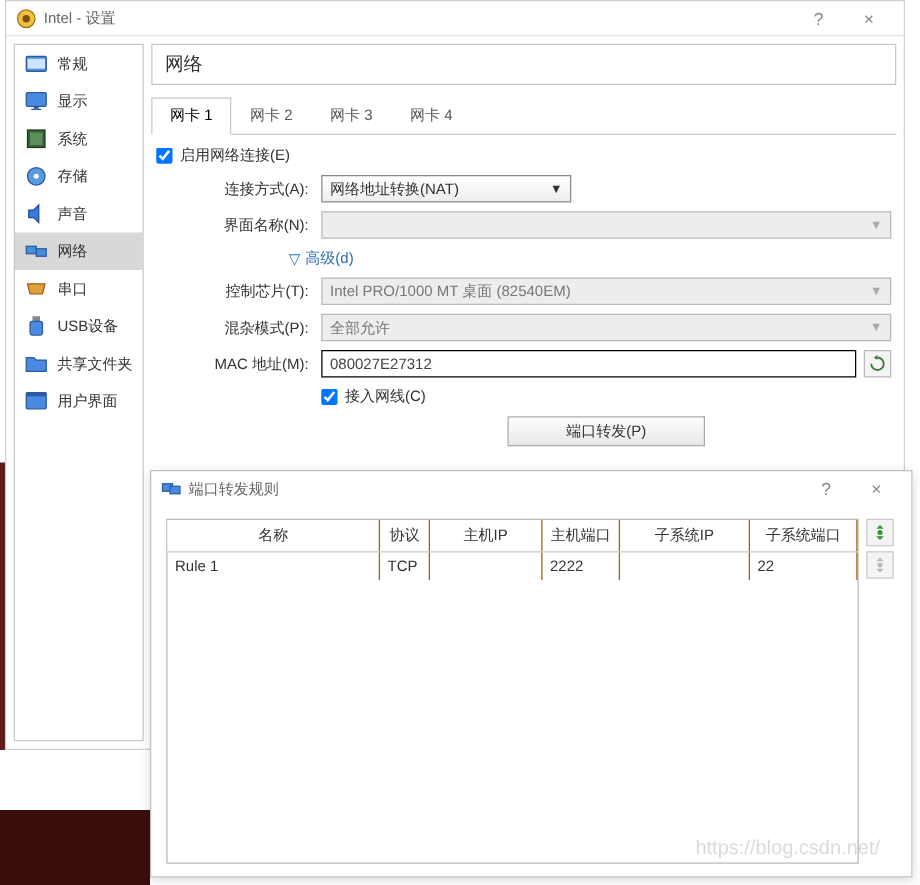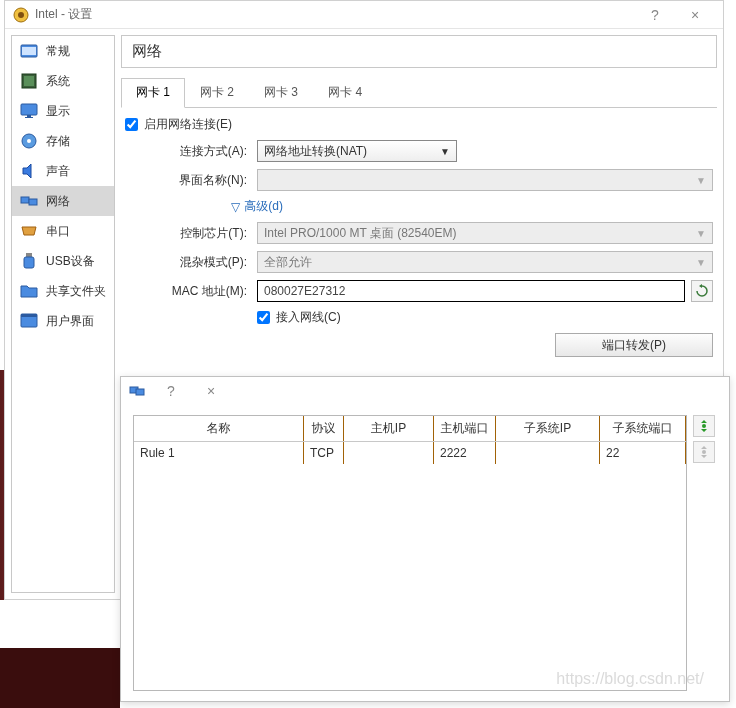--- a/index.html
+++ b/index.html
@@ -33,21 +33,21 @@
 .row.indent .lbl { margin-left: 26px; width: 96px; }
 .chk { margin-right: 6px; }
 .combo { flex: 0 0 200px; height: 22px; border: 1px solid #888; background: linear-gradient(#fff,#eee); display: flex; align-items: center; padding: 0 6px; justify-content: space-between; }
 .combo .arrow { font-size: 10px; color: #333; }
 .tfield { flex: 1; height: 22px; border: 1px solid #bbb; background: #f0f0f0; padding: 0 6px; display: flex; align-items: center; color: #555; }
 .tfield.ro { background: #ededed; color: #777; }
 .adv-toggle { color: #2a6dbb; cursor: pointer; display: flex; align-items: center; gap: 4px; margin-left: 106px; margin-bottom: 7px; }
 .mac-row { display: flex; align-items: center; gap: 6px; }
 .mac-row .tfield { background: #fff; border: 1px solid #000000; color: #444; }
 .refresh-btn { width: 22px; height: 22px; border: 1px solid #bbb; background: #f4f4f4; display: flex; align-items: center; justify-content: center; cursor: pointer; }
-.center-row { display: flex; justify-content: flex-end; margin-left: 132px; margin-top: 2px; }
+.center-row { display: flex; justify-content: center; margin-left: 132px; margin-top: 2px; }
 .pf-btn { width: 158px; height: 24px; border: 1px solid #aaa; background: linear-gradient(#fdfdfd,#e8e8e8); text-align: center; line-height: 22px; cursor: pointer; }
 
 
 .win2 { position: absolute; left: 120px; top: 376px; width: 610px; height: 326px; background: #fff; border: 1px solid #c0c0c0; z-index: 4; box-shadow: 0 2px 8px rgba(0,0,0,0.15); }
 .win2 .titlebar { border-bottom: none; }
 .win2-body { padding: 10px 12px; height: calc(100% - 28px); display: flex; flex-direction: column; }
 .grid-wrap { flex: 1; display: flex; gap: 6px; }
 .grid { flex: 1; border: 1px solid #b8b8b8; background: #fff; }
 .ghead { display: flex; border-bottom: 1px solid #c8c8c8; background: #fff; }
 .ghead > div, .grow > div { padding: 4px 6px; border-right: 1px solid #a16207; font-size: 12px; overflow: hidden; text-overflow: ellipsis; white-space: nowrap; }
@@ -85,32 +85,32 @@
     <div class="sidebar">
       <div class="side-item">
           <svg class="sico" viewBox="0 0 18 18">
             <rect x="1" y="3" width="16" height="12" rx="1" fill="#4a8be0" stroke="#2a5aa0"></rect>
             <rect x="2" y="5" width="14" height="8" fill="#cfe4ff"></rect>
           </svg>
           <span>常规</span>
         </div>
       <div class="side-item">
           <svg class="sico" viewBox="0 0 18 18">
-            <rect x="2" y="2" width="14" height="14" fill="#3a5f3a" stroke="#1a3a1a"></rect>
-            <rect x="4" y="4" width="10" height="10" fill="#5a8f5a"></rect>
-          </svg>
-          <span>系统</span>
-        </div>
-      <div class="side-item">
-          <svg class="sico" viewBox="0 0 18 18">
             <rect x="1" y="2" width="16" height="11" rx="1" fill="#4a8be0" stroke="#2a5aa0"></rect>
             <rect x="7" y="13" width="4" height="2" fill="#2a5aa0"></rect>
             <rect x="5" y="15" width="8" height="1" fill="#2a5aa0"></rect>
           </svg>
           <span>显示</span>
+        </div>
+      <div class="side-item">
+          <svg class="sico" viewBox="0 0 18 18">
+            <rect x="2" y="2" width="14" height="14" fill="#3a5f3a" stroke="#1a3a1a"></rect>
+            <rect x="4" y="4" width="10" height="10" fill="#5a8f5a"></rect>
+          </svg>
+          <span>系统</span>
         </div>
       <div class="side-item">
           <svg class="sico" viewBox="0 0 18 18">
             <circle cx="9" cy="9" r="7" fill="#5a9be0" stroke="#2a5aa0"></circle>
             <circle cx="9" cy="9" r="2" fill="#fff"></circle>
           </svg>
           <span>存储</span>
         </div>
       <div class="side-item">
           <svg class="sico" viewBox="0 0 18 18">
@@ -222,20 +222,21 @@
     </div>
   </div>
 </div>
 
 <div class="win2">
   <div class="titlebar">
     <svg class="ico" viewBox="0 0 16 16">
         <rect x="1" y="4" width="8" height="6" fill="#4a8be0" stroke="#2a5aa0"></rect>
         <rect x="7" y="6" width="8" height="6" fill="#4a8be0" stroke="#2a5aa0"></rect>
       </svg>
+    <span class="title-text">端口转发规则</span>
     <span class="wctrl">?</span>
     <span class="wctrl">×</span>
   </div>
   <div class="win2-body">
     <div class="grid-wrap">
       <div class="grid">
         <div class="ghead">
           <div class="c-name">名称</div>
           <div class="c-proto">协议</div>
           <div class="c-hip">主机IP</div>

